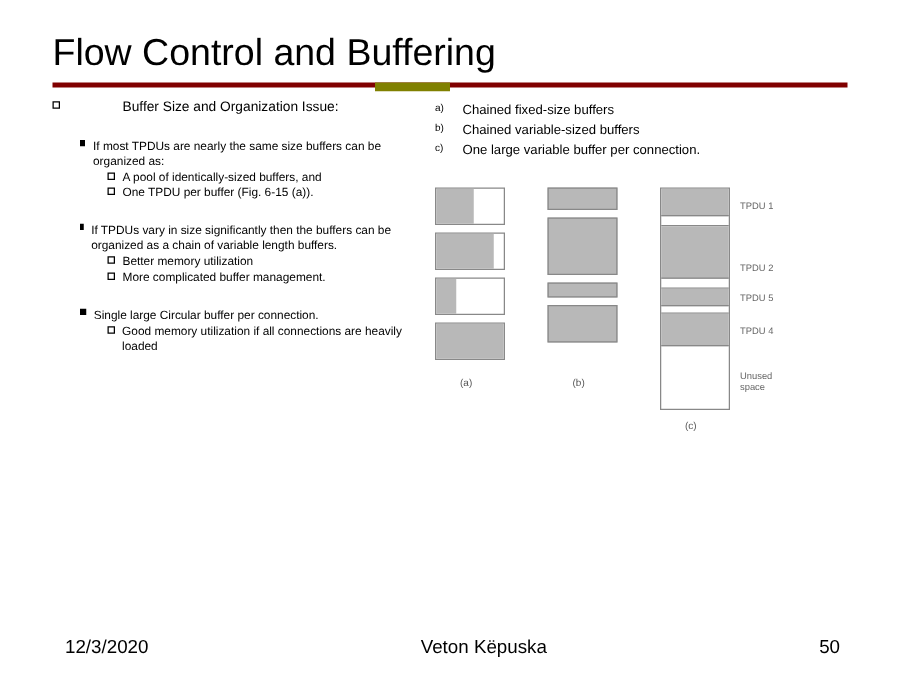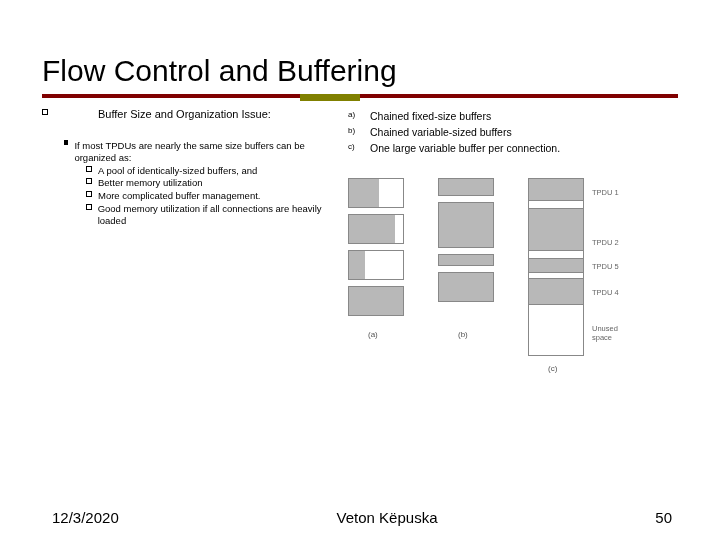--- a/index.html
+++ b/index.html
@@ -13,21 +13,20 @@
     overflow: hidden;
   }
   .slide {
     padding: 26px 42px 0 42px;
   }
   h1.title {
     font-size: 30px;
     font-weight: 400;
     font-family: Verdana, sans-serif;
     margin-bottom: 6px;
-    margin-top: 28px;
   }
   .rule {
     height: 6px;
     position: relative;
     margin-bottom: 8px;
   }
   .rule .thick {
     position: absolute; left: 0; right: 0; top: 0;
     height: 4px;
     background: #800000;
@@ -103,30 +102,42 @@
       </div>
 
       <div class="lv1">
         <span class="b-fs"></span>
         <span class="txt">If most TPDUs are nearly the same size buffers can be organized as:</span>
       </div>
         <div class="lv2">
           <span class="b-sq"></span>
           <span class="txt">A pool of identically-sized buffers, and</span>
         </div>
-
+        <div class="lv2">
+          <span class="b-sq"></span>
+          <span class="txt">One TPDU per buffer (Fig. 6-15 (a)).</span>
+        </div>
+
+      <div class="lv1">
+        <span class="b-fs"></span>
+        <span class="txt">If TPDUs vary in size significantly then the buffers can be organized as a chain of variable length buffers.</span>
+      </div>
         <div class="lv2">
           <span class="b-sq"></span>
           <span class="txt">Better memory utilization</span>
         </div>
         <div class="lv2">
           <span class="b-sq"></span>
           <span class="txt">More complicated buffer management.</span>
         </div>
 
+      <div class="lv1">
+        <span class="b-fs"></span>
+        <span class="txt">Single large Circular buffer per connection.</span>
+      </div>
         <div class="lv2">
           <span class="b-sq"></span>
           <span class="txt">Good memory utilization if all connections are heavily loaded</span>
         </div>
     </div>
 
     <div class="right">
       <div class="legend">
         <span class="lab">a)</span>
         <span class="txt">Chained fixed-size buffers</span>

